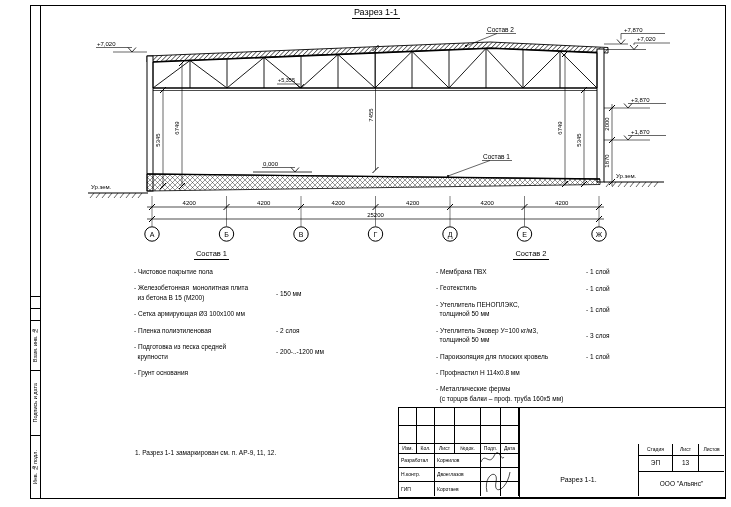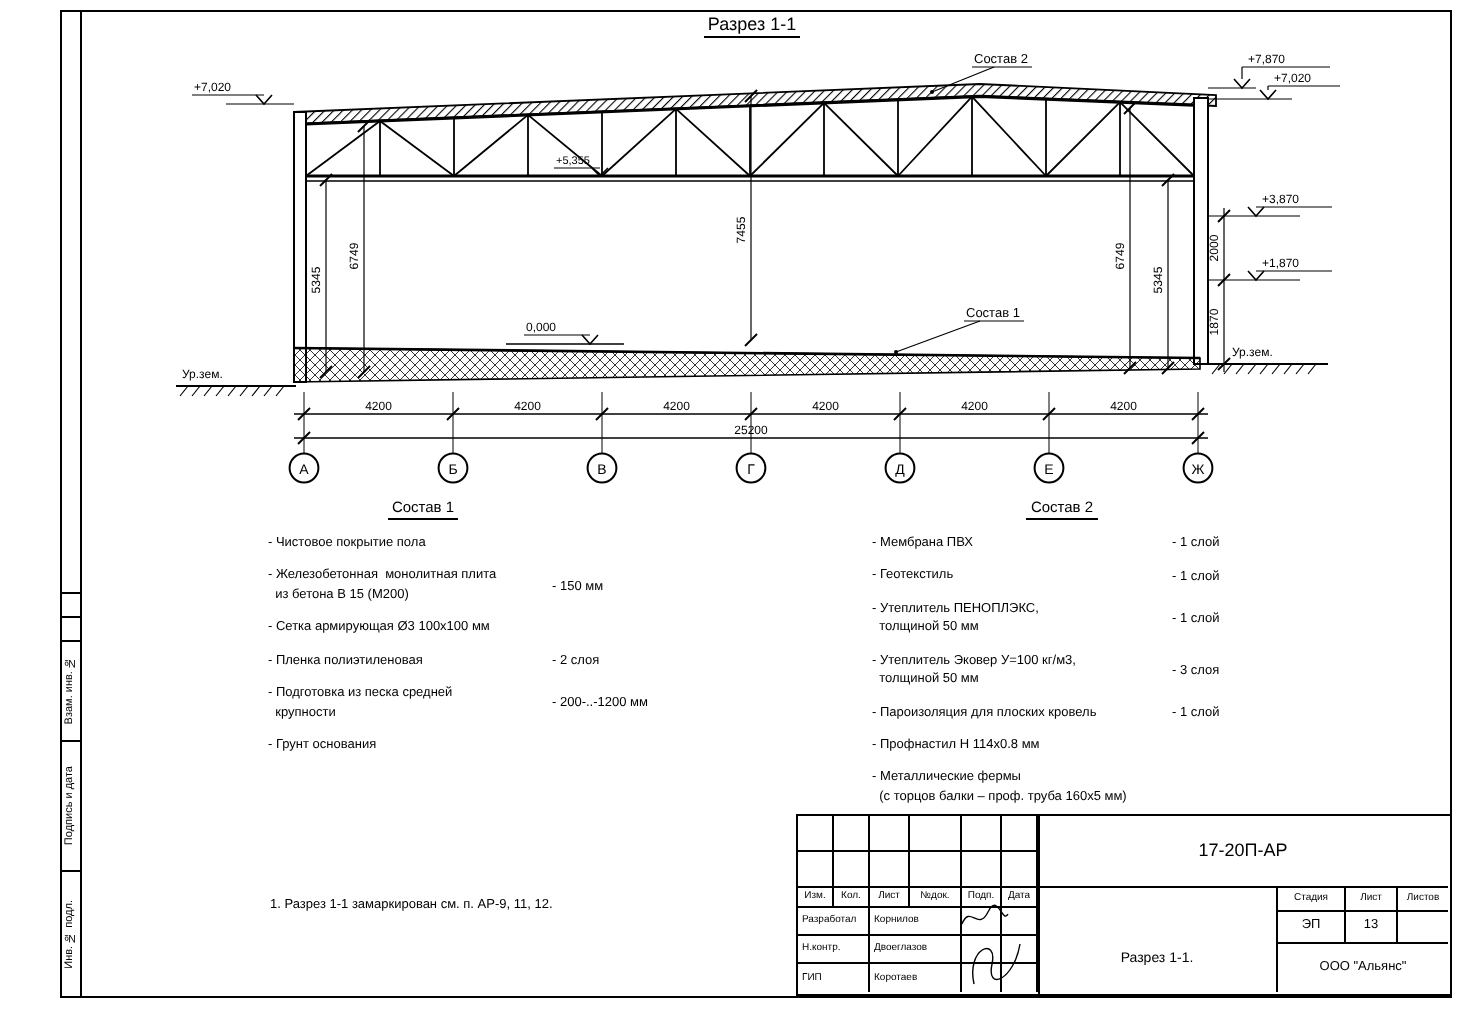--- a/index.html
+++ b/index.html
@@ -384,21 +384,20 @@
       <div class="tb-cell" style="left: 82px; top: 46px; width: 20px; height: 14px; font-size: 5px;"></div>
       <div class="tb-cell" style="left: 102px; top: 46px; width: 18px; height: 14px; font-size: 5px;"></div>
       <div class="tb-cell tl" style="left: 0px; top: 60px; width: 36px; height: 14px; font-size: 5px;">Н.контр.</div>
       <div class="tb-cell tl" style="left: 36px; top: 60px; width: 46px; height: 14px; font-size: 5px;">Двоеглазов</div>
       <div class="tb-cell" style="left: 82px; top: 60px; width: 20px; height: 14px; font-size: 5px;"></div>
       <div class="tb-cell" style="left: 102px; top: 60px; width: 18px; height: 14px; font-size: 5px;"></div>
       <div class="tb-cell tl nbb" style="left: 0px; top: 74px; width: 36px; height: 14px; font-size: 5px;">ГИП</div>
       <div class="tb-cell tl nbb" style="left: 36px; top: 74px; width: 46px; height: 14px; font-size: 5px;">Коротаев</div>
       <div class="tb-cell  nbb" style="left: 82px; top: 74px; width: 20px; height: 14px; font-size: 5px;"></div>
       <div class="tb-cell  nbb" style="left: 102px; top: 74px; width: 18px; height: 14px; font-size: 5px;"></div>
-      <div class="tb-cell nbr" style="left: 120px; top: 0px; width: 205px; height: 36px; font-size: 9px;">17-20П-АР</div>
       <div class="tb-cell nbb pt" style="left: 120px; top: 36px; width: 120px; height: 52px; font-size: 7px;">Разрез 1-1.</div>
       <div class="tb-cell" style="left: 240px; top: 36px; width: 34px; height: 12px; font-size: 5px;">Стадия</div>
       <div class="tb-cell" style="left: 274px; top: 36px; width: 26px; height: 12px; font-size: 5px;">Лист</div>
       <div class="tb-cell nbr" style="left: 300px; top: 36px; width: 25px; height: 12px; font-size: 5px;">Листов</div>
       <div class="tb-cell" style="left: 240px; top: 48px; width: 34px; height: 16px; font-size: 6.5px;">ЭП</div>
       <div class="tb-cell" style="left: 274px; top: 48px; width: 26px; height: 16px; font-size: 6.5px;">13</div>
       <div class="tb-cell nbr" style="left: 300px; top: 48px; width: 25px; height: 16px; font-size: 6.5px;"></div>
       <div class="tb-cell nbr nbb" style="left: 240px; top: 64px; width: 85px; height: 24px; font-size: 6.5px;">ООО "Альянс"</div>
     </div>
 </div>

